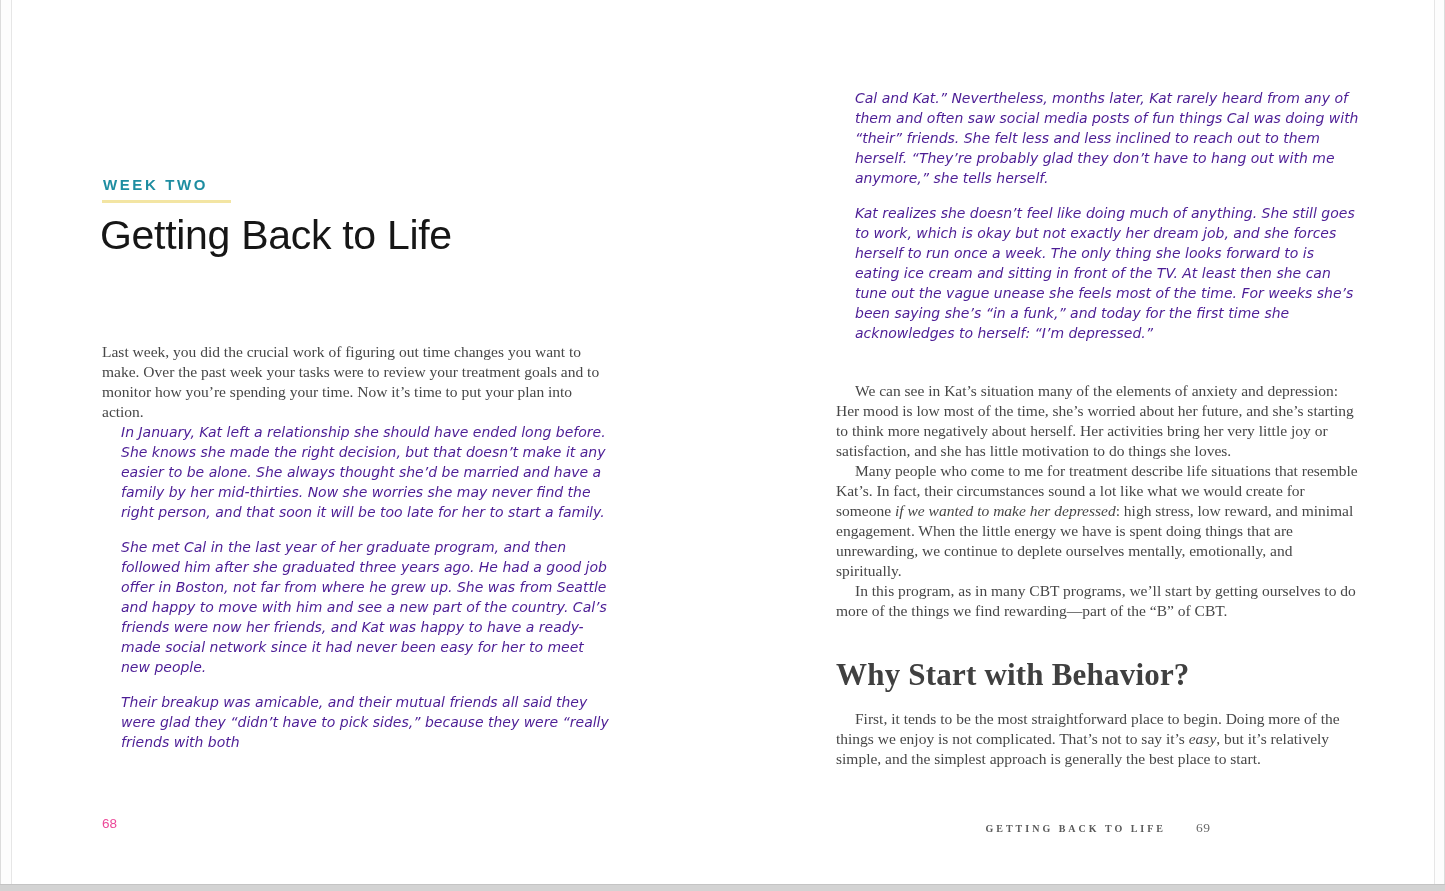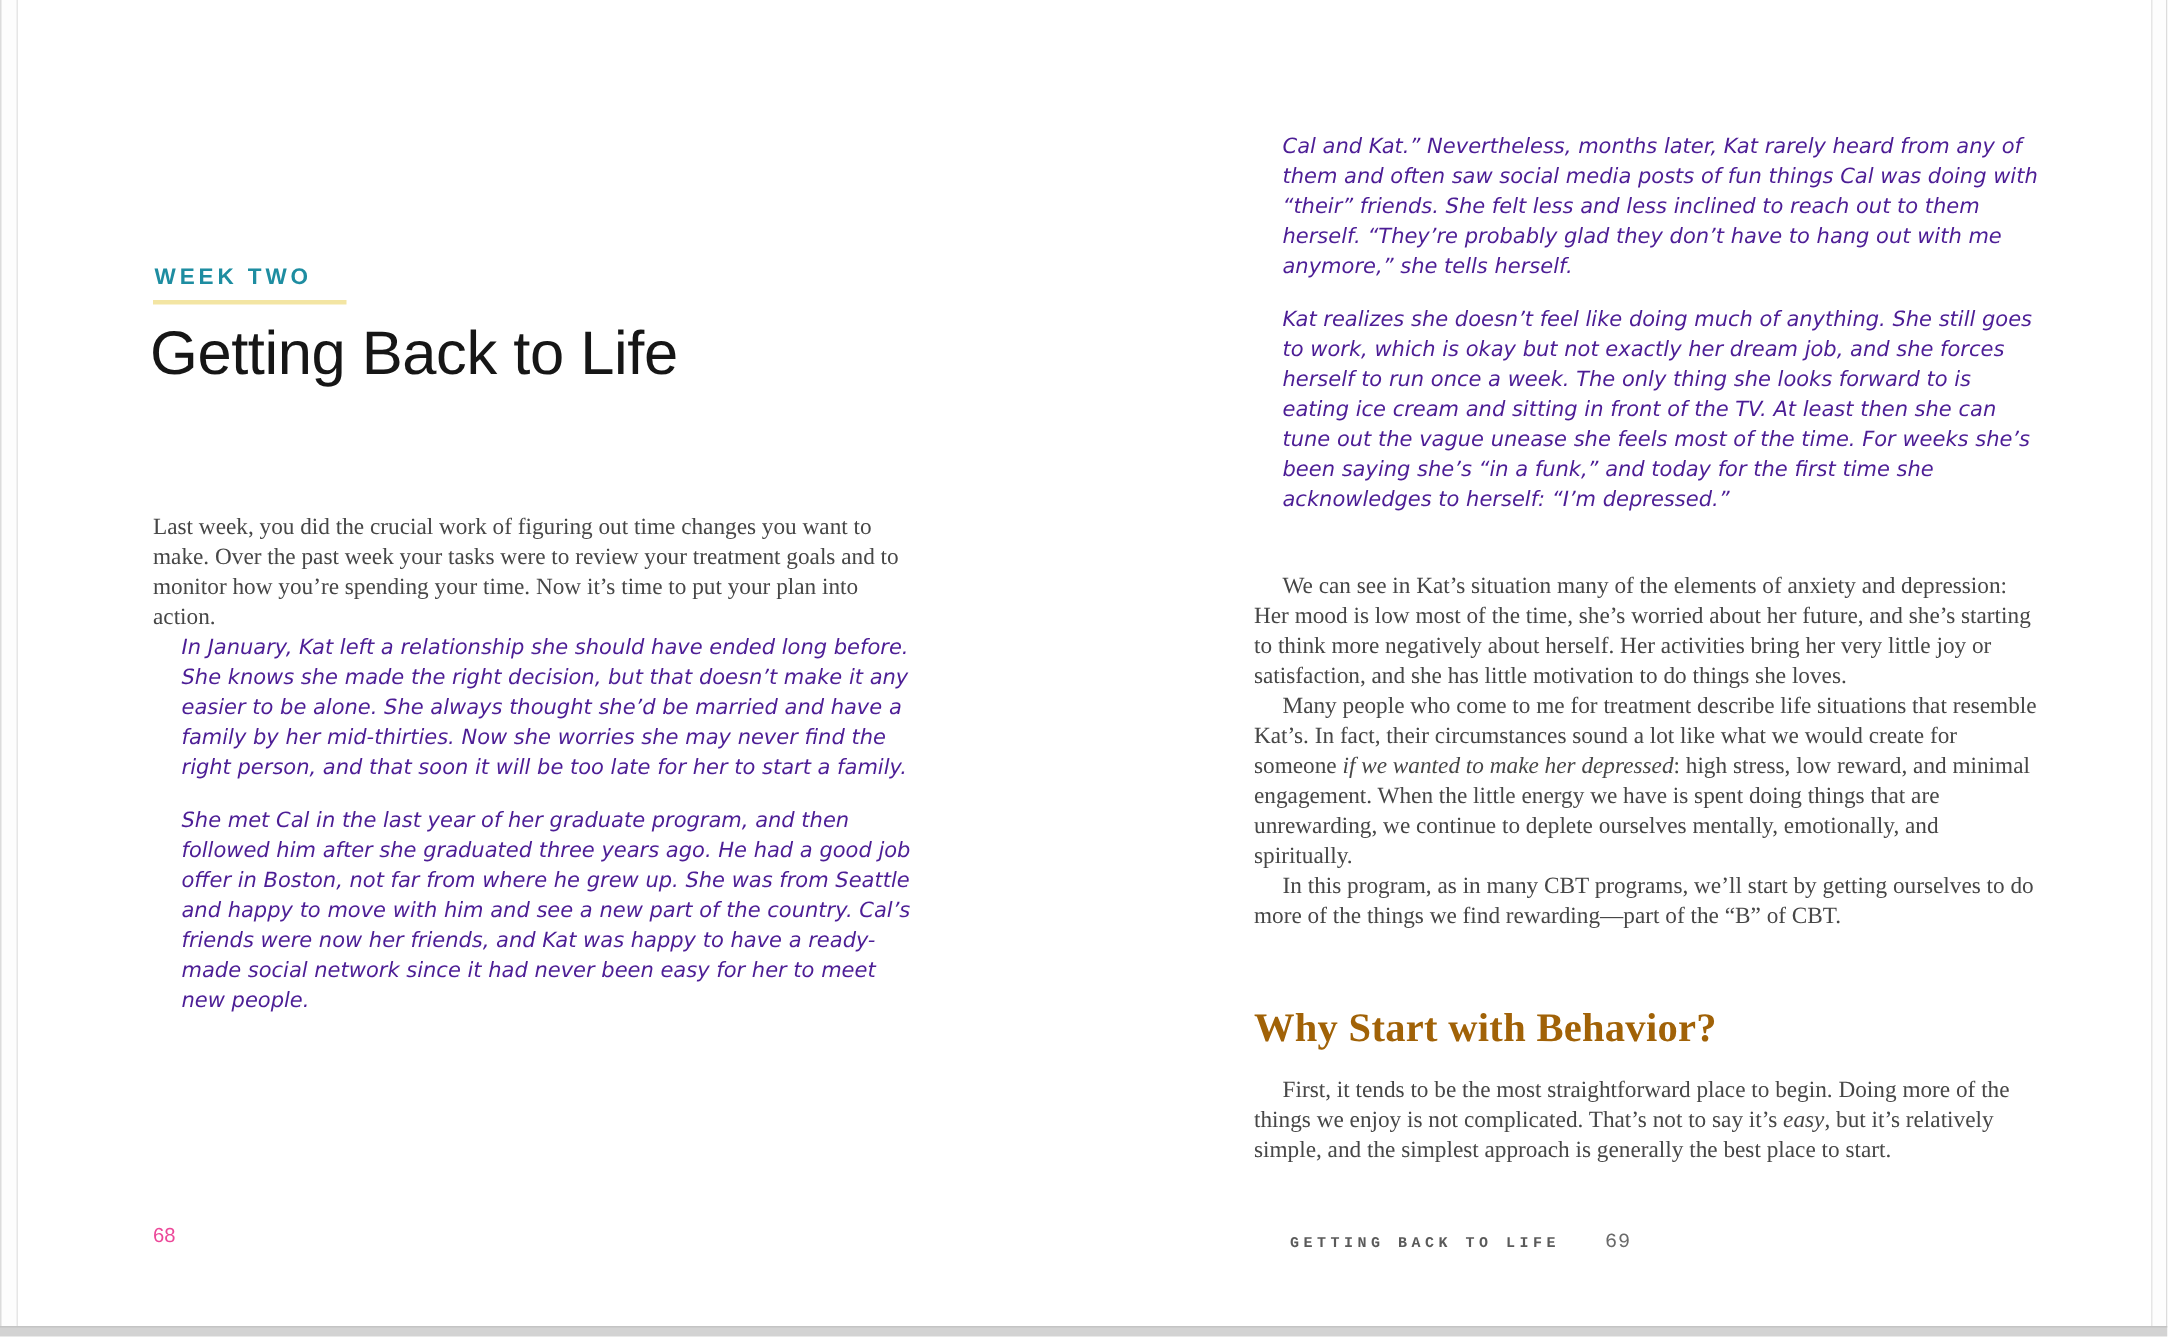--- a/index.html
+++ b/index.html
@@ -35,33 +35,33 @@
   .story{padding-left:19px;}
   .story p{
     margin:0 0 15px 0;
     font-family:"DejaVu Sans", sans-serif;
     font-style:italic;
     font-size:14px;line-height:20px;color:#4c1d95;
   }
   .body-block{margin-top:38px;}
   .body-block p.body.indent{text-indent:19px;}
   .section-heading{
-    margin:49px 0 16px 0;
+    margin:36px 0 16px 0;
     font-family:"Liberation Serif", serif;
-    font-size:27px;font-weight:600;letter-spacing:0.2px;color:#a16207;
+    font-size:31px;font-weight:600;letter-spacing:0.2px;color:#404040;
   }
   .folio{
     position:absolute;top:816px;
     font-family:"Liberation Sans", sans-serif;
     font-size:13.5px;color:#ec4899;
   }
   .folio-left{left:102px;}
   .foot-right{
-    position:absolute;left:860px;top:818px;width:524px;text-align:left;
-    font-family:Liberation Mono, monospace;color:#5a5a5a;
+    position:absolute;left:836px;top:818px;width:524px;text-align:center;
+    font-family:Liberation Serif, serif;color:#5a5a5a;
   }
   .running-title{font-size:10px;letter-spacing:3px;font-weight:600;}
   .folio-right{font-size:13.5px;color:#6a6a6a;margin-left:30px;letter-spacing:0.5px;}
   em.inline-it{font-style:italic;}
 </style>
 </head>
 <body>
 
 <div class="edge-left"></div>
 <div class="edge-right"></div>
@@ -69,20 +69,21 @@
 
 <div class="kicker">WEEK TWO</div>
 <div class="kicker-underline"></div>
 <h1 class="title">Getting Back to Life</h1>
 
 <div class="left-col">
   <p class="body intro">Last week, you did the crucial work of figuring out time changes you want to make. Over the past week your tasks were to review your treatment goals and to monitor how you’re spending your time. Now it’s time to put your plan into action.</p>
   <div class="story">
     <p>In January, Kat left a relationship she should have ended long before. She knows she made the right decision, but that doesn’t make it any easier to be alone. She always thought she’d be married and have a family by her mid-thirties. Now she worries she may never find the right person, and that soon it will be too late for her to start a family.</p>
     <p>She met Cal in the last year of her graduate program, and then followed him after she graduated three years ago. He had a good job offer in Boston, not far from where he grew up. She was from Seattle and happy to move with him and see a new part of the country. Cal’s friends were now her friends, and Kat was happy to have a ready-made social network since it had never been easy for her to meet new people.</p>
+    <p>Their breakup was amicable, and their mutual friends all said they were glad they “didn’t have to pick sides,” because they were “really friends with both</p>
   </div>
 </div>
 <div class="folio folio-left">68</div>
 
 <div class="right-col">
   <div class="story">
     <p>Cal and Kat.” Nevertheless, months later, Kat rarely heard from any of them and often saw social media posts of fun things Cal was doing with “their” friends. She felt less and less inclined to reach out to them herself. “They’re probably glad they don’t have to hang out with me anymore,” she tells herself.</p>
     <p>Kat realizes she doesn’t feel like doing much of anything. She still goes to work, which is okay but not exactly her dream job, and she forces herself to run once a week. The only thing she looks forward to is eating ice cream and sitting in front of the TV. At least then she can tune out the vague unease she feels most of the time. For weeks she’s been saying she’s “in a funk,” and today for the first time she acknowledges to herself: “I’m depressed.”</p>
   </div>
   <div class="body-block">

